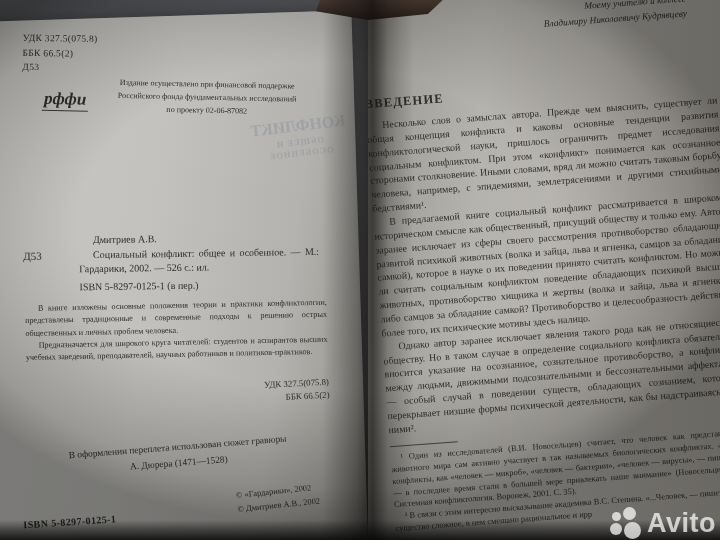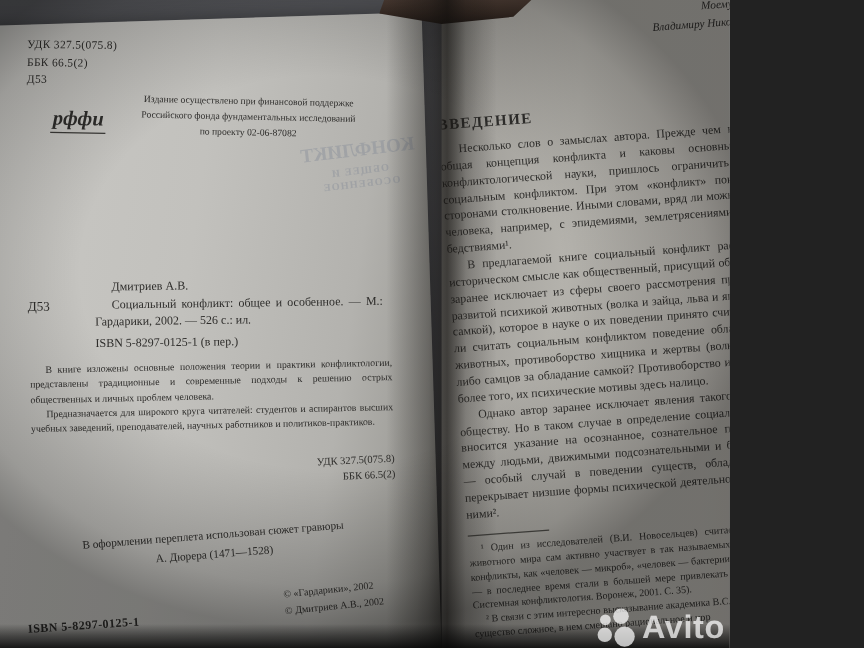--- a/index.html
+++ b/index.html
@@ -1,17 +1,17 @@
 <!DOCTYPE html>
 <html><head>
 <meta charset="utf-8">
 <style>
   html,body{margin:0;padding:0;background:#222;}
   .stage{
-    position:relative;width:608px;height:540px;overflow:hidden;
+    position:relative;width:720px;height:540px;overflow:hidden;
     background:linear-gradient(175deg,#57585c 0%,#505156 35%,#434448 70%,#2e2f31 100%);
     font-family:"Liberation Serif", serif;color:#2e2d2b;
   }
   
   .cover-corner{
     position:absolute;left:316px;top:-3px;width:130px;height:23px;z-index:3;
     background:linear-gradient(180deg,#54433a 0%,#3a2d26 60%,#241c18 100%);
     clip-path:polygon(4% 0,100% 0,86% 74%,40% 100%,0 62%);
   }
   

